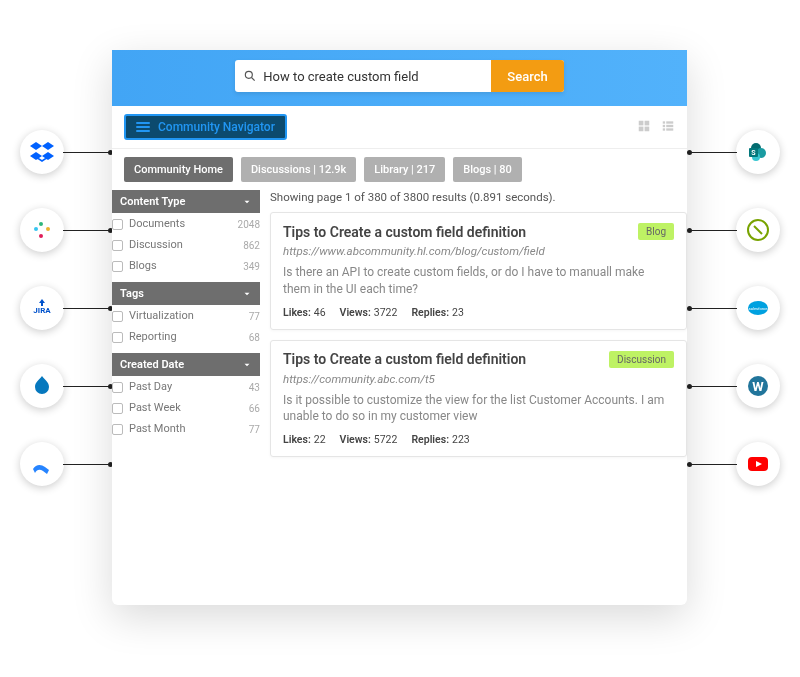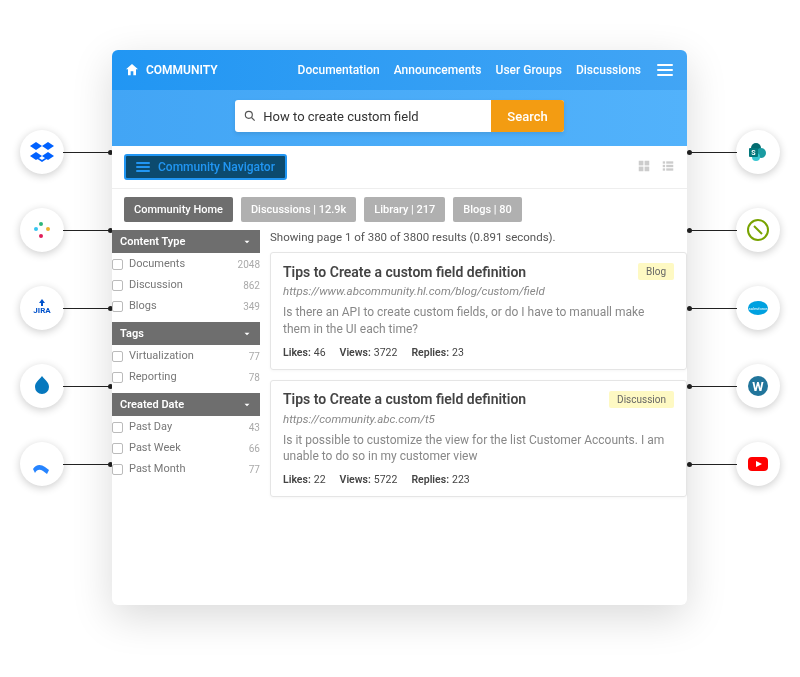--- a/index.html
+++ b/index.html
@@ -45,21 +45,21 @@
 .fitem{display:flex;align-items:flex-end;padding:4px 0;font-size:11px;color:#777;cursor:pointer}
 .fcb{width:11px;height:11px;border:1px solid #bbb;border-radius:2px;margin-right:6px;flex:none}
 .fitem .cnt{margin-left:auto;color:#aaa;font-size:10px}
 
 .main{flex:1;min-width:0}
 .meta{font-size:11.5px;color:#555;margin-bottom:8px}
 
 .card{border:1px solid #e5e5e5;border-radius:3px;padding:10px 12px;margin-bottom:10px;box-shadow:0 1px 3px rgba(0,0,0,.04)}
 .card .row1{display:flex;align-items:center;justify-content:space-between;gap:8px}
 .card h3{font-size:14px;font-weight:600;color:#444}
-.badge{background:#fef9c3;color:#666;font-size:10px;padding:3px 8px;border-radius:2px;flex:none}
+.badge{background:#bef264;color:#666;font-size:10px;padding:3px 8px;border-radius:2px;flex:none}
 .card .url{font-style:italic;color:#888;font-size:11.5px;margin-top:4px}
 .card .excerpt{color:#888;font-size:12px;margin-top:6px;line-height:1.4}
 .card .stats{display:flex;gap:14px;margin-top:8px;font-size:10.5px;color:#444}
 .card .stats b{font-weight:600;margin-right:3px}
 
 
 .orb{position:absolute;width:44px;height:44px;border-radius:50%;background:#fff;box-shadow:0 2px 8px rgba(0,0,0,.2);display:flex;align-items:center;justify-content:center}
 .orb svg{width:24px;height:24px}
 .conn{position:absolute;height:1px;background:#222}
 .dot{position:absolute;width:5px;height:5px;border-radius:50%;background:#222}
@@ -162,39 +162,20 @@
       <svg viewBox="0 0 24 24">
         <rect x="2" y="5" width="20" height="14" rx="4" fill="#ff0000"></rect>
         <path d="M10 9l6 3-6 3z" fill="#fff"></path>
       </svg>
     </div>
   <div class="conn rightc" style="top:464px;width:48px"></div>
     <div class="dot rdot" style="top:462px"></div>
 
   <div class="app">
 
-    <div class="topbar">
-      <div class="brand">
-        <svg class="home-ico" viewBox="0 0 24 24">
-            <path d="M12 3l9 8h-3v9h-4v-6h-4v6H6v-9H3l9-8z"></path>
-          </svg>
-        <span>COMMUNITY</span>
-      </div>
-      <div class="topnav">
-        <div>Documentation</div>
-        <div>Announcements</div>
-        <div>User Groups</div>
-        <div>Discussions</div>
-        <div class="ham">
-            <span></span>
-            <span></span>
-            <span></span>
-          </div>
-      </div>
-    </div>
 
     <div class="searchbar">
       <div class="searchwrap">
         <div class="searchfield">
           <svg class="mag" viewBox="0 0 24 24">
               <circle cx="10" cy="10" r="6" fill="none" stroke="currentColor" stroke-width="2"></circle>
               <line x1="15" y1="15" x2="20" y2="20" stroke="currentColor" stroke-width="2"></line>
             </svg>
           <input class="sinput" value="How to create custom field" style="">
         </div>
@@ -272,21 +253,21 @@
             </svg>
         </div>
         <div class="fitem">
             <span class="fcb"></span>
             <span>Virtualization</span>
             <span class="cnt">77</span>
           </div>
         <div class="fitem">
             <span class="fcb"></span>
             <span>Reporting</span>
-            <span class="cnt">78</span>
+            <span class="cnt">68</span>
           </div>
 
         <div class="fhd">
           <span>Created Date</span>
           <svg viewBox="0 0 24 24">
               <path d="M6 9l6 6 6-6z"></path>
             </svg>
         </div>
         <div class="fitem">
             <span class="fcb"></span>

